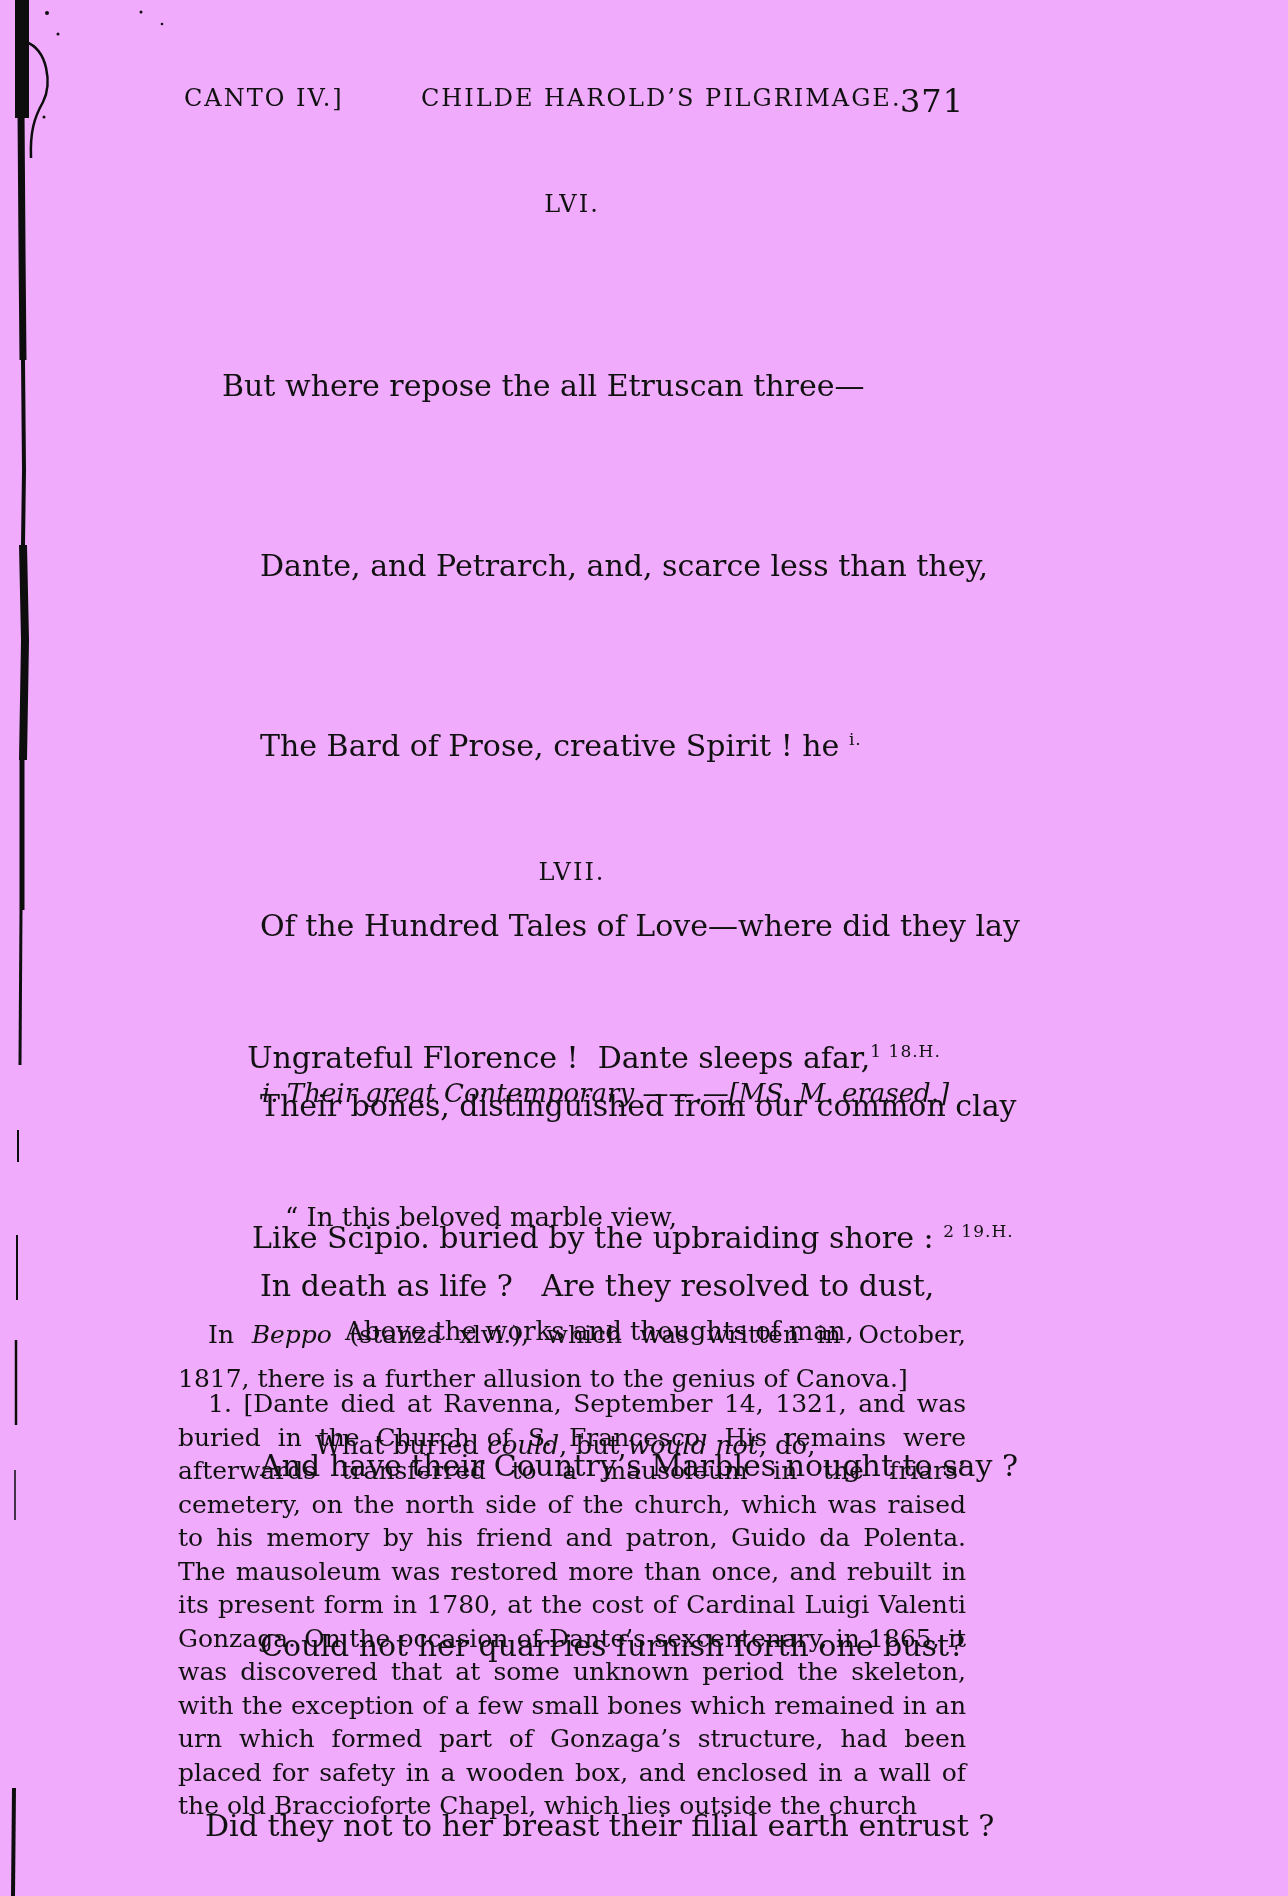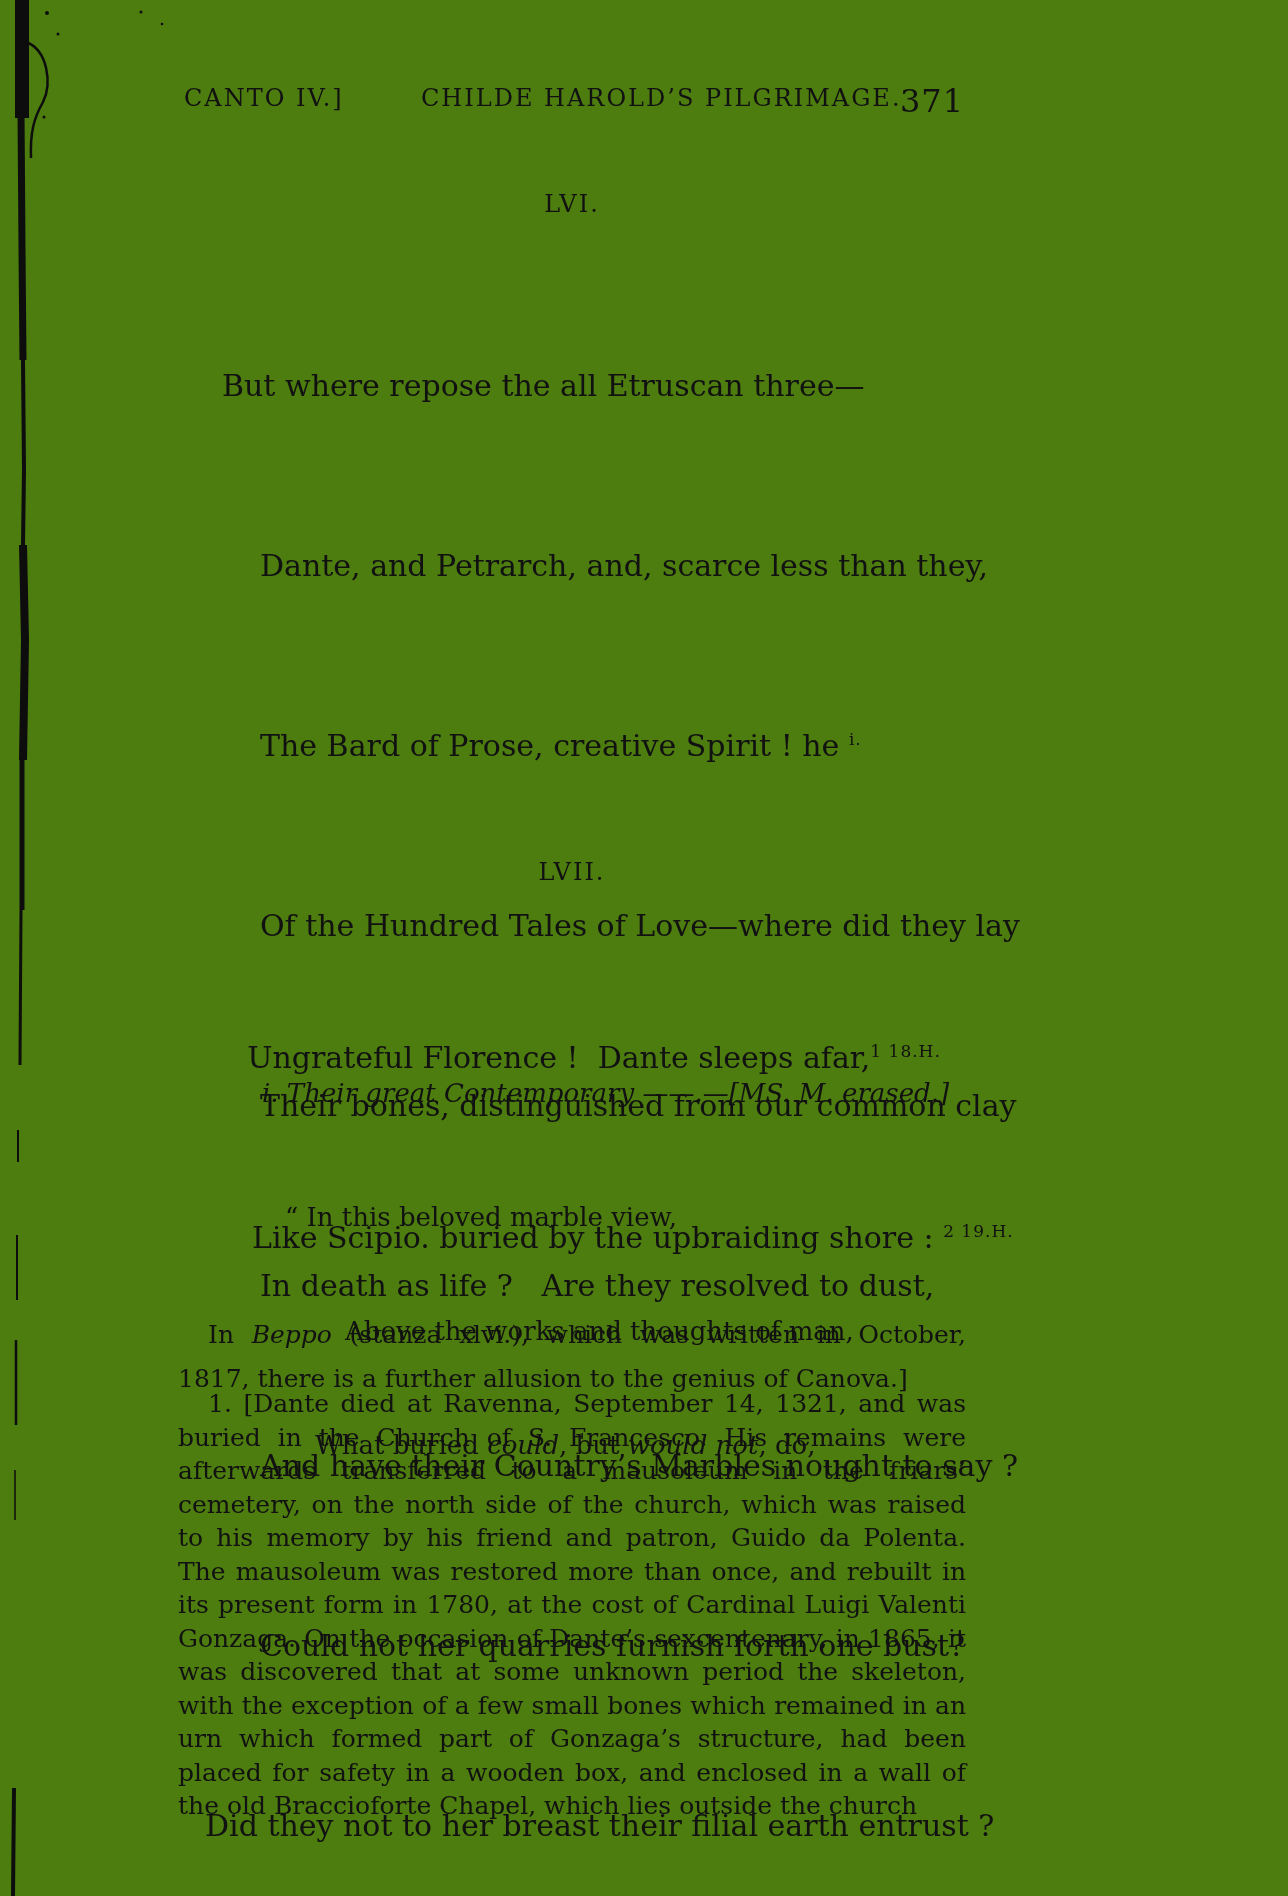--- a/index.html
+++ b/index.html
@@ -1,19 +1,19 @@
 <!DOCTYPE html>
 <html><head>
 <meta charset="utf-8">
 <style>
   html,body { margin:0; padding:0; background:#e8e8e8; }
   .page {
     position:relative;
     width:1288px; height:1896px;
-    background:#4d7c0f;
+    background:#f0abfc;
     color:#111111;
     font-family:"DejaVu Serif","Liberation Serif",serif;
     overflow:hidden;
   }
   .content { position:absolute; left:178px; top:0; width:788px; }
 
   
   .runhead { position:absolute; top:84px; left:0; width:100%; height:32px; }
   .canto   { position:absolute; left:6px; top:0; font-size:24px; letter-spacing:2px; }
   .btitle  { position:absolute; left:243px; top:0; font-size:24px; letter-spacing:2px; }

